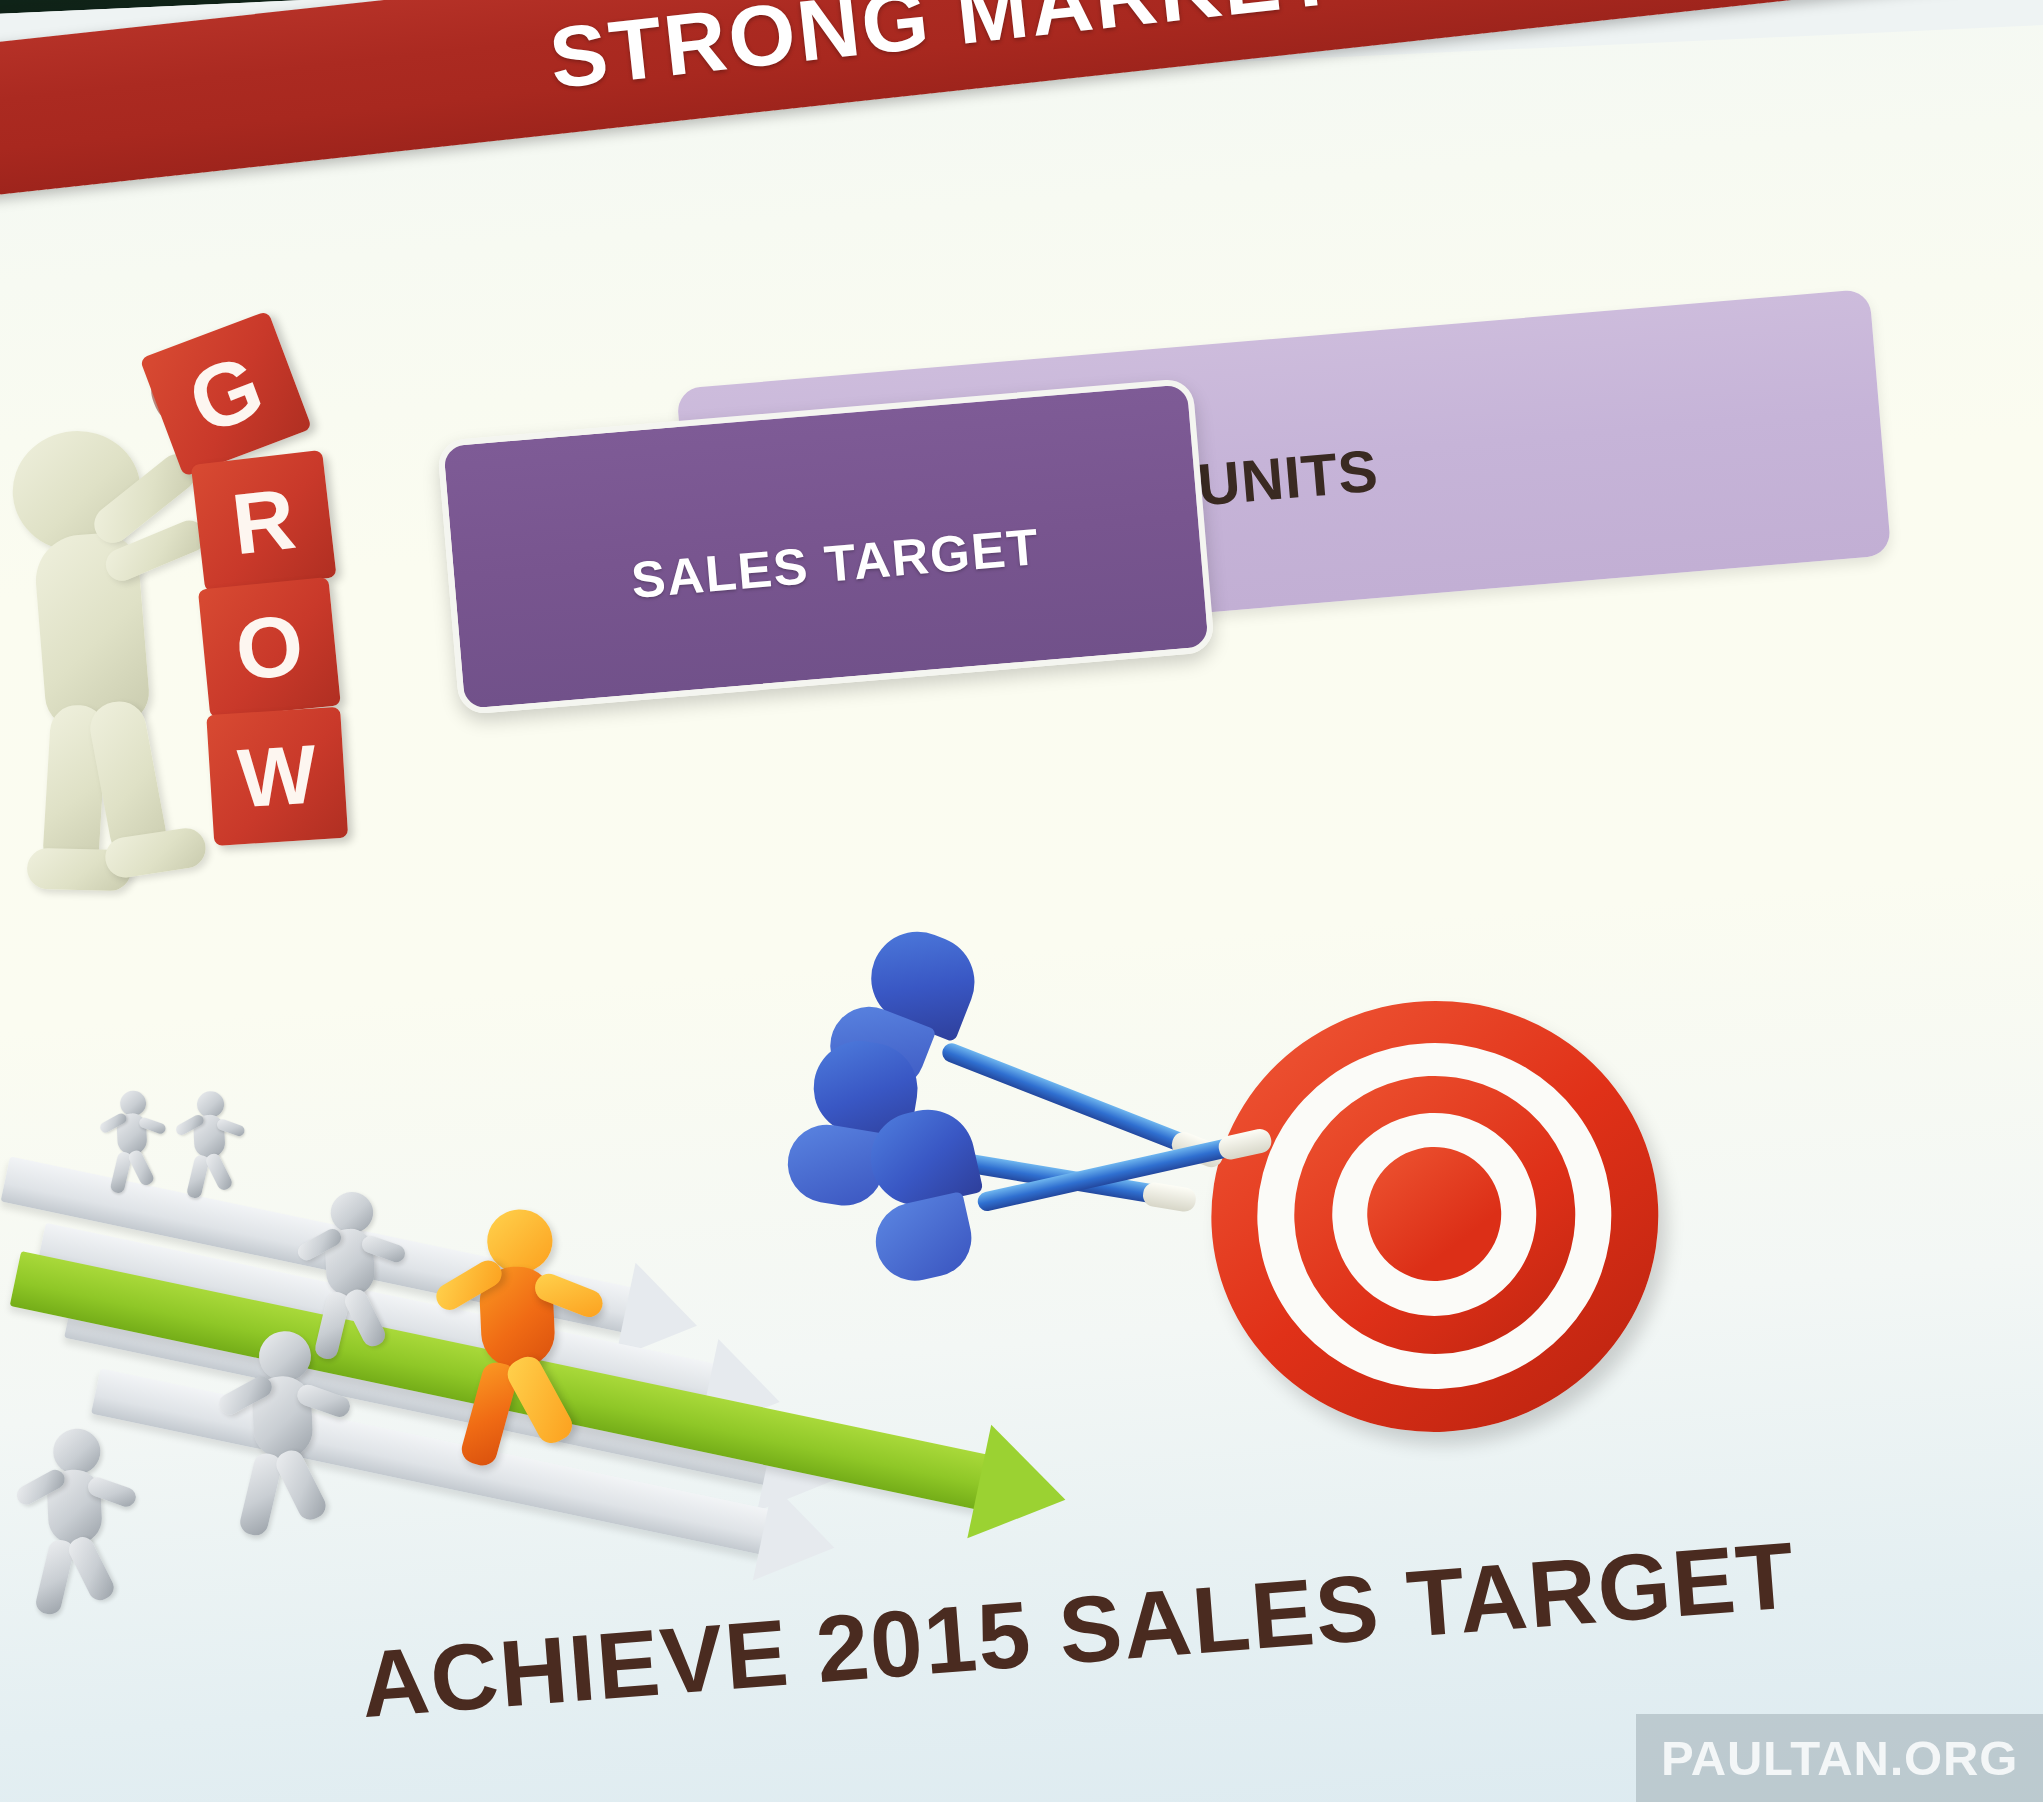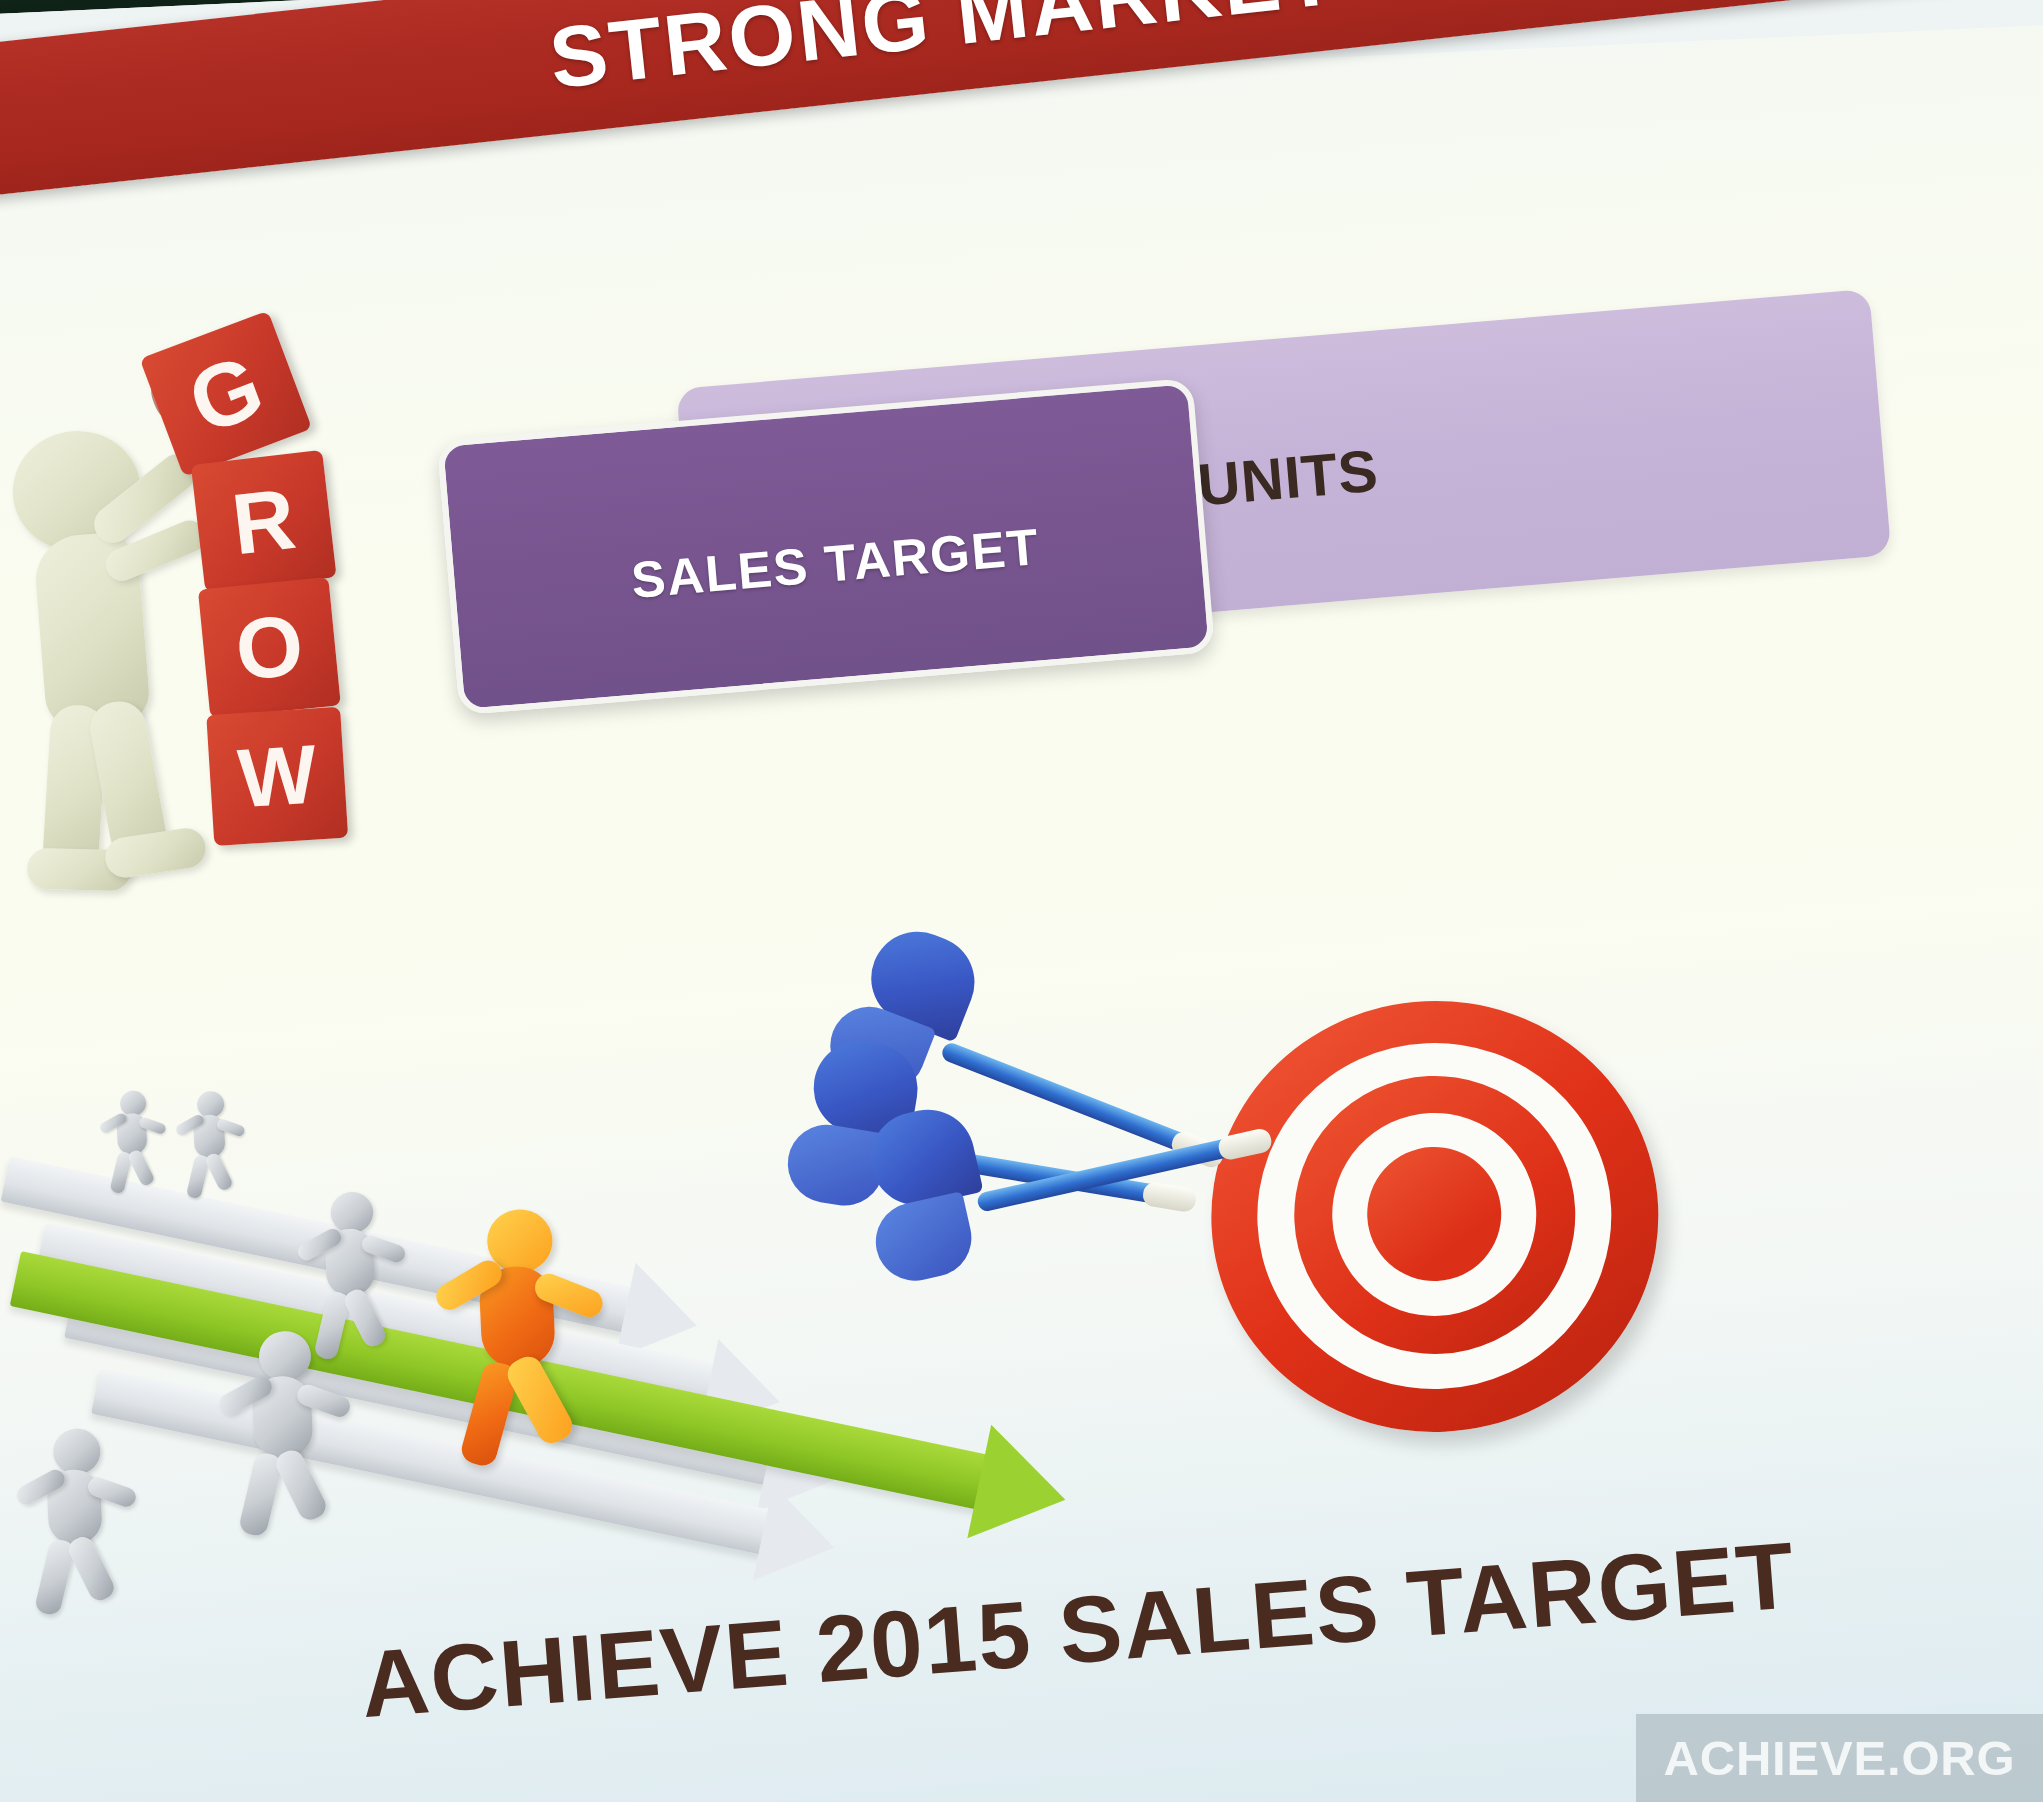--- a/index.html
+++ b/index.html
@@ -396,15 +396,15 @@
     </div>
   </div>
 
   <div id="bottom-caption">
     <span>ACHIEVE 2015 SALES TARGET</span>
   </div>
 
 </div>
 
 <div id="watermark">
-  <span>ACHIEVE.ORG</span>
+  <span>PAULTAN.ORG</span>
 </div>
 
 
 </body></html>

